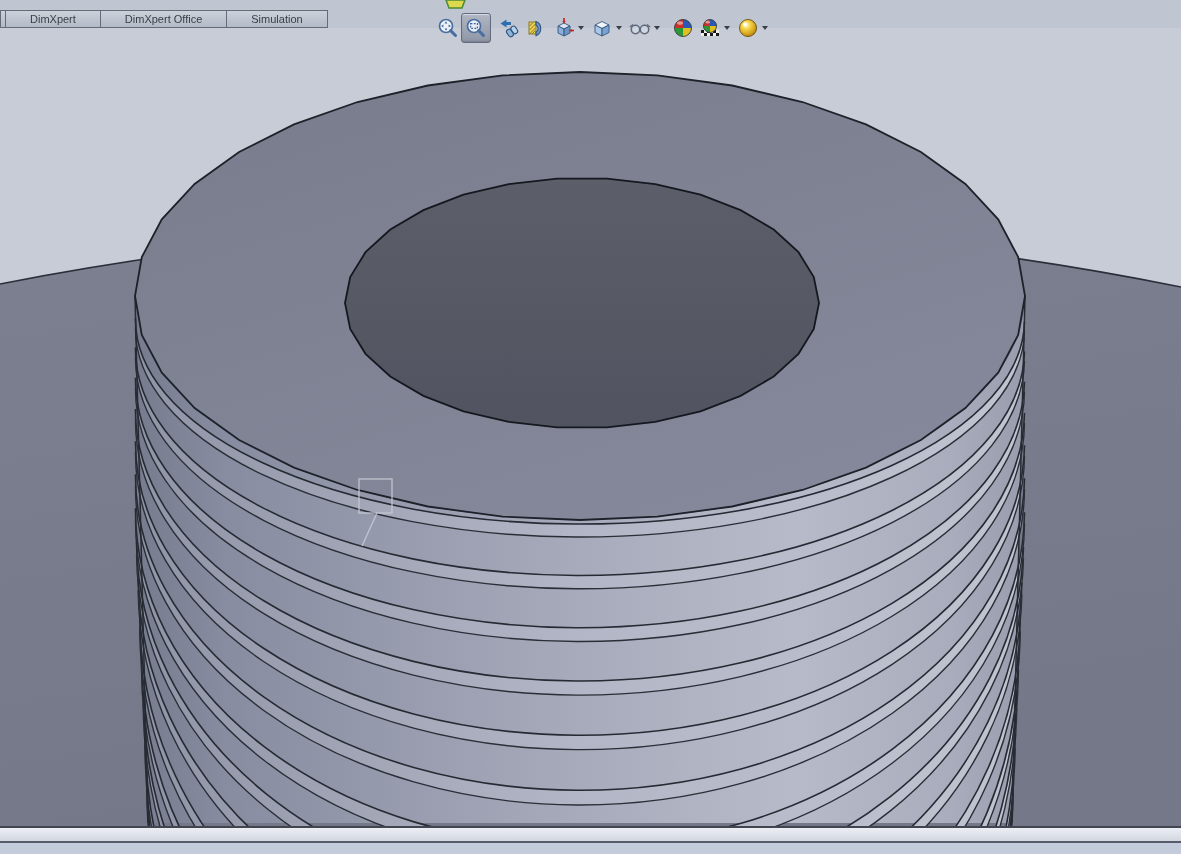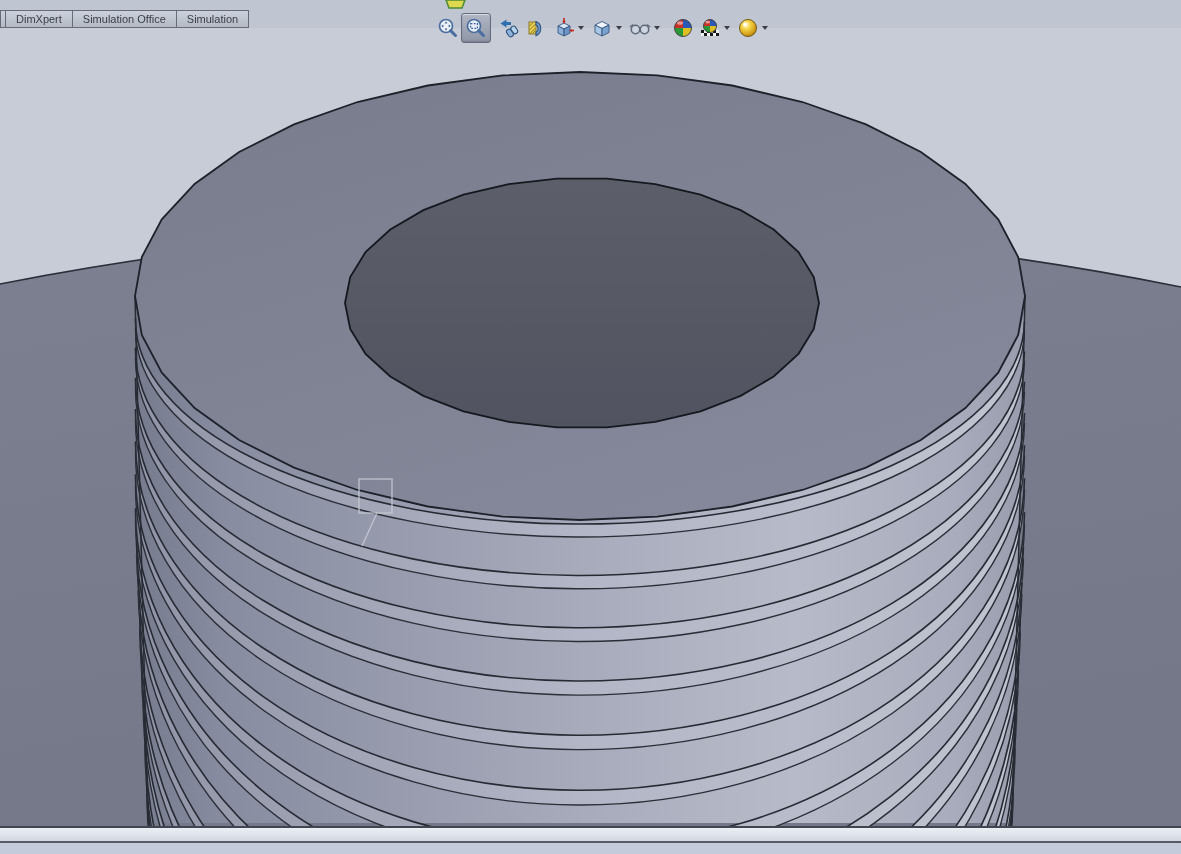--- a/index.html
+++ b/index.html
@@ -6,21 +6,21 @@
   body{
     width:1181px;height:854px;overflow:hidden;position:relative;
     font-family:"Liberation Sans", sans-serif;
     background:#c7ccd6;
   }
   
   #scene{position:absolute;left:0;top:0;}
   
   #tabstrip{position:absolute;left:0;top:10px;display:flex;z-index:5;}
   .tab{
-    height:16px;line-height:16px;padding:0 10px;font-size:11px;color:#3a3d45;
+    height:16px;line-height:16px;padding:0 24px;font-size:11px;color:#3a3d45;
     background:linear-gradient(#ccd1da,#b3bac6);
     border:1px solid #666b78;margin-left:-1px;white-space:nowrap;
   }
   .tab-fragment{width:4px;padding:0;margin-left:0;}
   
   #hud{position:absolute;left:434px;top:12px;height:32px;display:flex;align-items:center;z-index:5;}
   .slot{width:27px;height:30px;display:flex;align-items:center;justify-content:center;flex:0 0 auto;}
   .slot.active{
     background:linear-gradient(#b0b6c3,#8f96a6);
     border:1px solid #646b7e;border-radius:3px;
@@ -152,21 +152,21 @@
   </g>
 </svg>
 
 <svg id="clipped-icon" width="26" height="9" viewBox="0 0 26 9">
   <polygon points="3,0 22,0 19,8 6,8" fill="#ded84e" stroke="#4a8a34" stroke-width="1.5"></polygon>
 </svg>
 
 <div id="tabstrip">
   <div class="tab tab-fragment"></div>
   <div class="tab">DimXpert</div>
-  <div class="tab">Simulation Office</div>
+  <div class="tab">DimXpert Office</div>
   <div class="tab">Simulation</div>
 </div>
 
 <div id="hud">
 
   <div class="slot">
     <svg width="22" height="22" viewBox="0 0 22 22">
       <circle cx="9" cy="9" r="6.5" fill="#eef2f8" stroke="#4a6ea0" stroke-width="1.7"></circle>
       <g fill="#3a62a0">
         <polygon points="9,4.2 7.6,6.4 10.4,6.4"></polygon>

